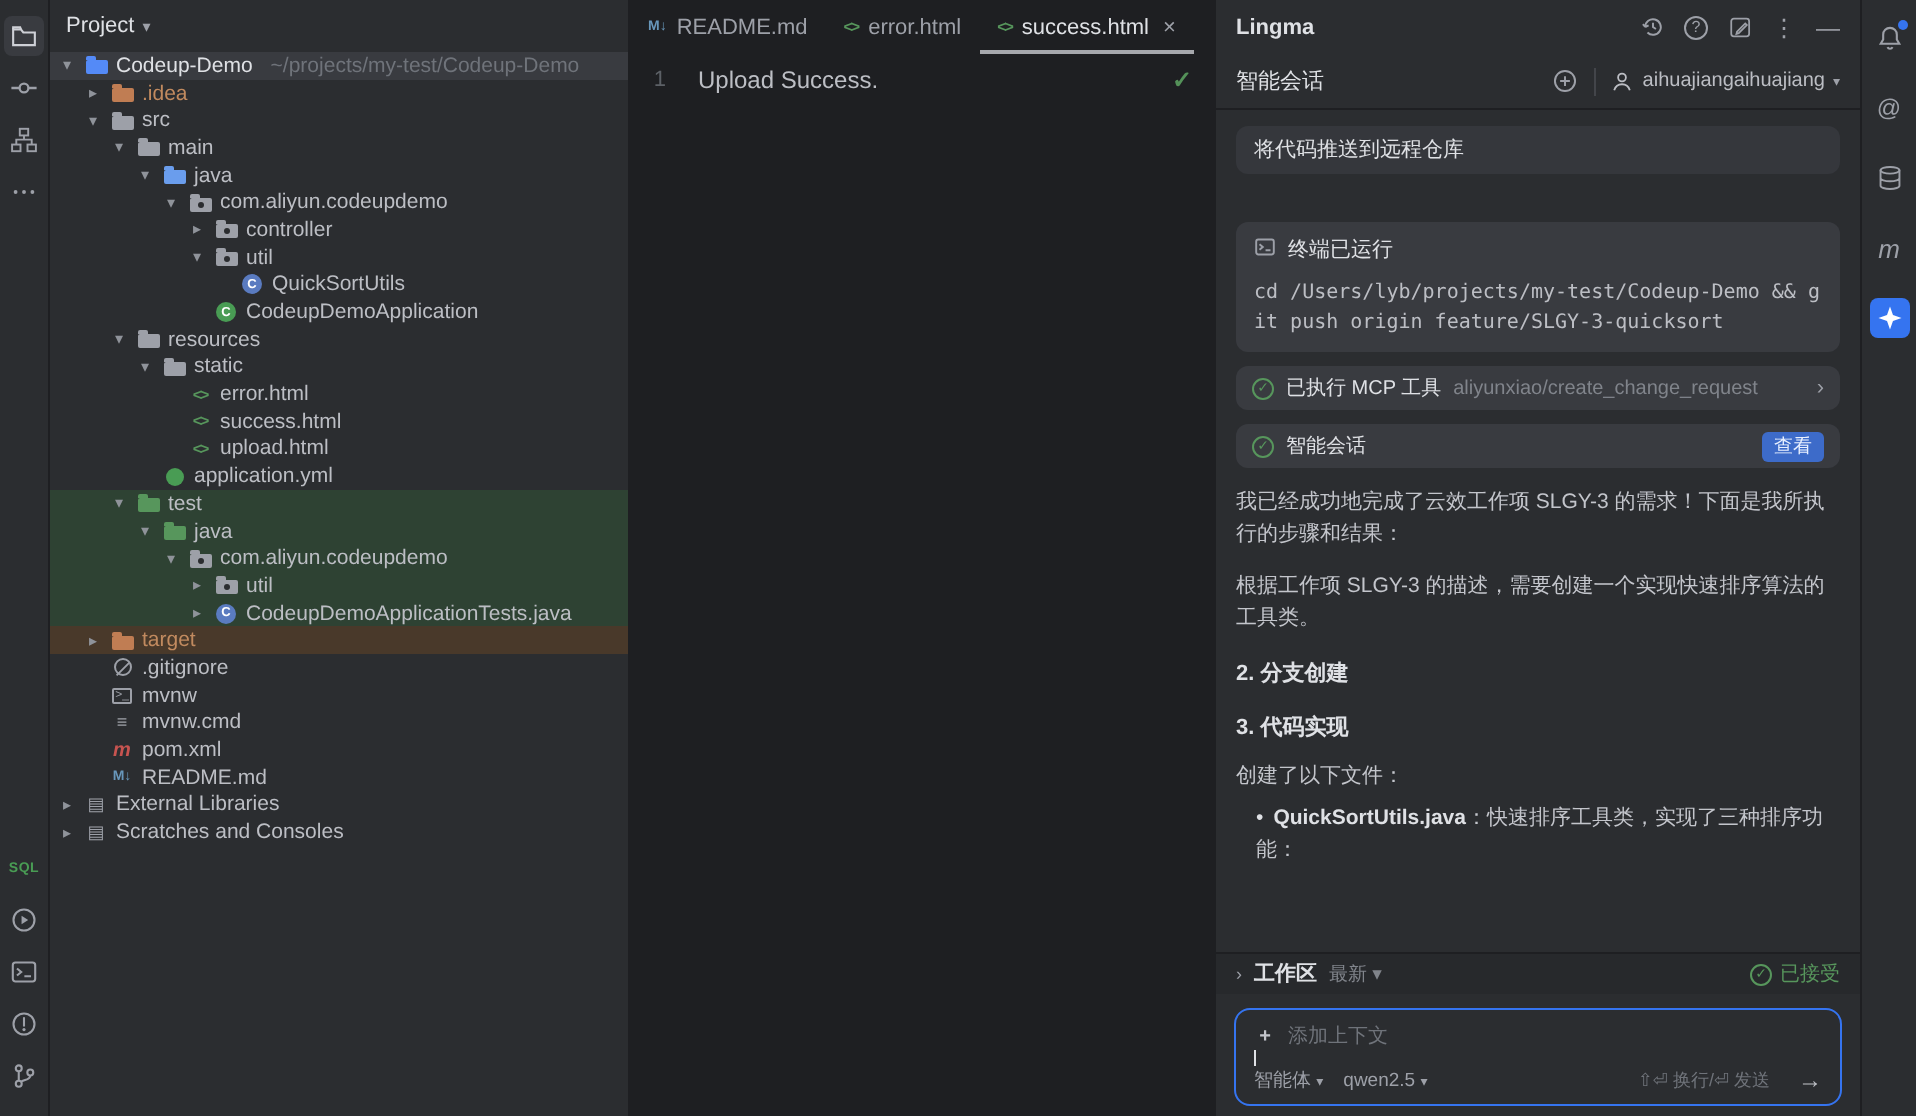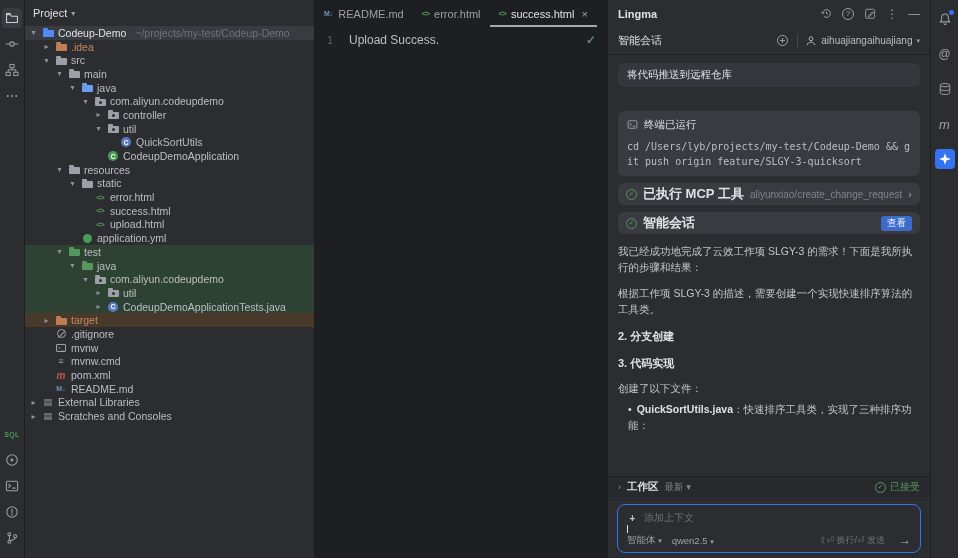--- a/index.html
+++ b/index.html
@@ -79,21 +79,21 @@
   .lm-user .caret{font-size:7px;color:#9da0a8}
 
   .chat{flex:1;overflow:hidden;padding:8px 10px 0}
   .bubble{background:#35373c;border-radius:6px;padding:5px 9px;color:#dfe1e5;font-size:10.5px}
   .card{background:#393b40;border-radius:6px;padding:7px 9px;margin-top:24px}
   .card-title{display:flex;align-items:center;gap:6px;color:#dfe1e5;font-size:10.5px}
   .card-title svg{width:11px;height:11px;color:#9da0a8}
   .cmd{font-family:"DejaVu Sans Mono",monospace;font-size:10px;color:#bcbec4;margin-top:7px;line-height:1.5;word-break:break-all}
   .srow{background:#393b40;border-radius:6px;height:22px;display:flex;align-items:center;gap:6px;padding:0 8px;margin-top:7px;cursor:pointer}
   .ckc{width:11px;height:11px;flex:none;border:1px solid #57965c;border-radius:50%;color:#57965c;font-size:7px;display:inline-flex;align-items:center;justify-content:center}
-  .srow .slabel{font-weight:bold;color:#dfe1e5;font-size:13px;white-space:nowrap}
+  .srow .slabel{font-weight:normal;color:#dfe1e5;font-size:10px;white-space:nowrap}
   .srow .sdetail{color:#80848b;font-size:10px;flex:1;overflow:hidden;text-overflow:ellipsis;white-space:nowrap}
   .srow .schev{color:#9da0a8;font-size:11px}
   .badge{background:#3d6bc9;color:#e8f0ff;font-size:9.5px;border-radius:3px;padding:1px 6px;margin-left:auto;cursor:pointer}
   .msg-p{color:#c3c5cb;font-size:10.5px;line-height:1.55;margin-top:9px}
   .msg-h{color:#dfe1e5;font-size:11px;font-weight:bold;margin-top:12px}
   .codein{font-family:"DejaVu Sans Mono",monospace;color:#cf8e6d;font-size:10px}
   .li1{margin:6px 0 0 10px;color:#c3c5cb;font-size:10.5px;line-height:1.5}
   .li1::before{content:"•";color:#dfe1e5;margin-right:5px}
   .li1 b{color:#dfe1e5}
 

